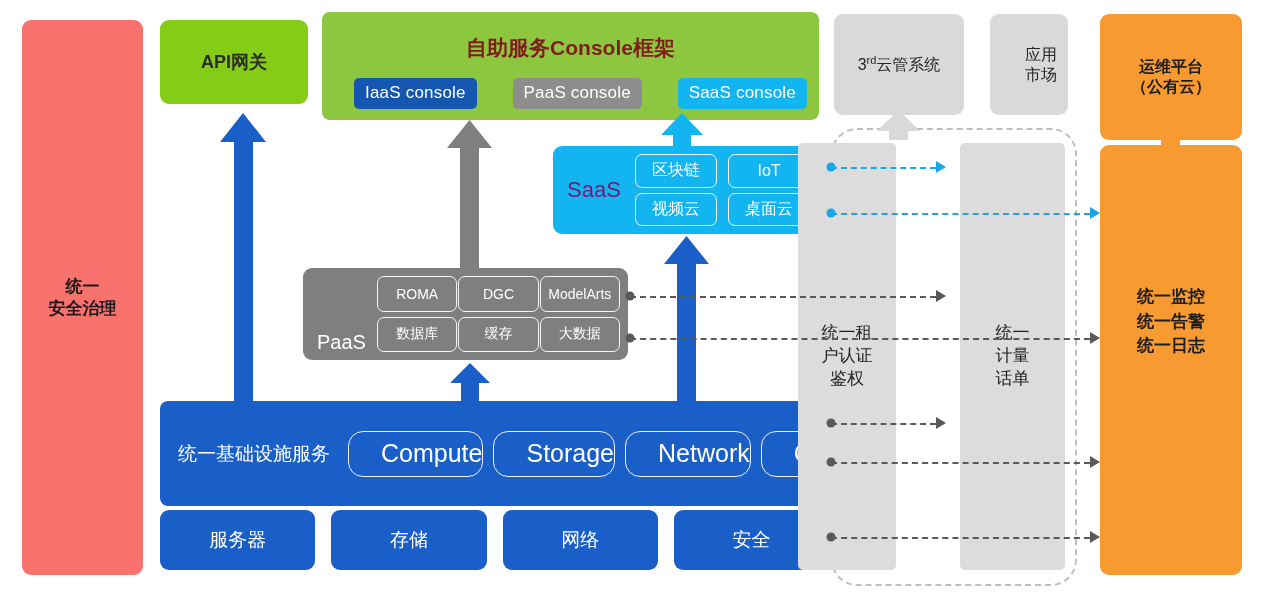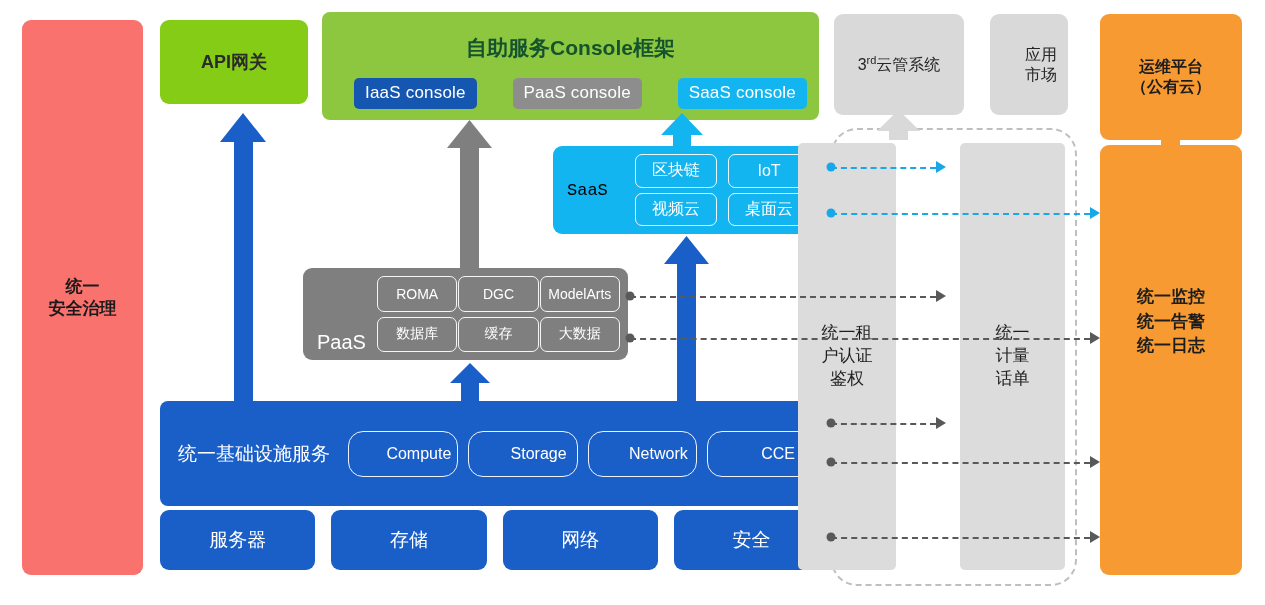--- a/index.html
+++ b/index.html
@@ -35,21 +35,21 @@
     color:#2b2b2b;font-size:18px;font-weight:600;
   }
 
   
   .console-frame{
     left:322px;top:12px;width:497px;height:108px;
     background:#8cc63f;background:#8dc63f;border-radius:8px;
   }
   .console-title{
     position:absolute;left:0;right:0;top:22px;
-    text-align:center;color:#14532d;font-size:21px;font-weight:600;
+    text-align:center;color:#7f1d1d;font-size:21px;font-weight:600;
   }
   .console-chips{
     position:absolute;left:12px;right:12px;bottom:11px;
     display:flex;justify-content:space-between;align-items:center;padding-left:20px;
   }
   .chip{
     border-radius:5px;color:#ffffff;font-size:17px;
     padding:5px 11px 6px 11px;white-space:nowrap;
     font-weight:500;letter-spacing:.2px;
   }
@@ -81,21 +81,21 @@
   }
   .ops-panel .inner{position:absolute;left:0;right:0;top:140px;text-align:center;line-height:1.45;}
 
   
   .saas-block{
     left:553px;top:146px;width:266px;height:88px;
     background:#13b5f0;border-radius:9px;
   }
   .saas-label{
     position:absolute;left:14px;top:50%;transform:translateY(-50%);
-    color:#000000;font-size:17px;font-weight:500;font-family:Liberation Mono, monospace;
+    color:#701a75;font-size:22px;font-weight:500;
   }
   .saas-grid{
     position:absolute;left:82px;top:8px;right:9px;bottom:8px;
     display:grid;grid-template-columns:1fr 1fr;grid-template-rows:1fr 1fr;
     gap:5px 11px;
   }
   .sub-chip{
     border:1.6px solid rgba(255,255,255,.92);border-radius:7px;
     color:#ffffff;font-size:16px;
     display:flex;align-items:center;justify-content:center;
@@ -126,21 +126,21 @@
   .infra-label{
     position:absolute;left:18px;top:50%;transform:translateY(-50%);
     color:#ffffff;font-size:19px;font-weight:500;white-space:nowrap;
   }
   .infra-chips{
     position:absolute;left:188px;right:12px;top:50%;transform:translateY(-50%);
     display:flex;justify-content:space-between;align-items:center;gap:10px;
   }
   .infra-chip{
     flex:1;height:44px;border:1.8px solid rgba(255,255,255,.92);
-    border-radius:15px;color:#ffffff;font-size:16px;
+    border-radius:15px;color:#ffffff;font-size:25px;
     display:flex;align-items:center;justify-content:center;padding-left:32px;
   }
 
   
   .bottom-row{position:absolute;left:160px;top:510px;width:669px;height:60px;
               display:flex;justify-content:space-between;gap:16px;}
   .bottom-box{
     flex:1;background:#1a5fc8;border-radius:9px;
     color:#ffffff;font-size:19px;font-weight:500;
     display:flex;align-items:center;justify-content:center;

